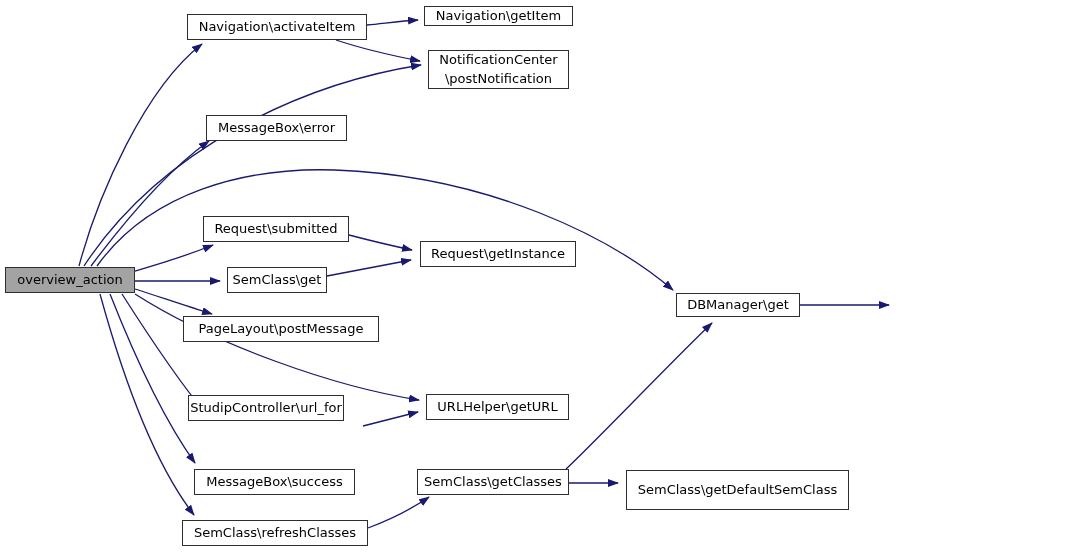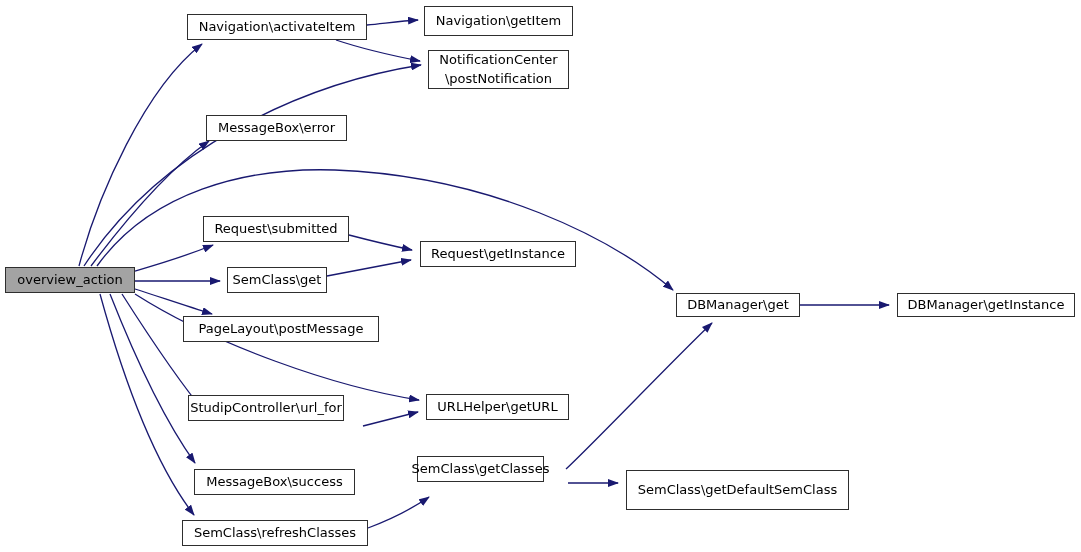--- a/index.html
+++ b/index.html
@@ -73,21 +73,21 @@
       <path marker-end="url(#arrow)" d="M 568,483 L 618,483"></path>
       <path marker-end="url(#arrow)" d="M 566,469 C 592,445 678,355 712,323"></path>
       <path marker-end="url(#arrow)" d="M 800,305 L 889,305"></path>
     </g>
   </svg>
 
   <div class="node highlight" style="left:5px;top:267px;width:130px;height:26px">overview_action</div>
 
   <div class="node" style="left:187px;top:14px;width:180px;height:26px">Navigation\activateItem</div>
 
-  <div class="node" style="left:424px;top:6px;width:149px;height:30px">Navigation\getItem</div>
+  <div class="node" style="left:424px;top:6px;width:149px;height:20px">Navigation\getItem</div>
 
   <div class="node" style="left:428px;top:50px;width:141px;height:39px">NotificationCenter
 \postNotification</div>
 
   <div class="node" style="left:206px;top:115px;width:141px;height:26px">MessageBox\error</div>
 
   <div class="node" style="left:203px;top:216px;width:146px;height:26px">Request\submitted</div>
 
   <div class="node" style="left:227px;top:267px;width:100px;height:26px">SemClass\get</div>
 
@@ -96,21 +96,20 @@
   <div class="node" style="left:183px;top:316px;width:196px;height:26px">PageLayout\postMessage</div>
 
   <div class="node" style="left:426px;top:394px;width:143px;height:26px">URLHelper\getURL</div>
 
   <div class="node" style="left:188px;top:395px;width:156px;height:26px">StudipController\url_for</div>
 
   <div class="node" style="left:194px;top:469px;width:161px;height:26px">MessageBox\success</div>
 
   <div class="node" style="left:182px;top:520px;width:186px;height:26px">SemClass\refreshClasses</div>
 
-  <div class="node" style="left:417px;top:456px;width:127px;height:26px">SemClass\getClasses</div>
+  <div class="node" style="left:417px;top:469px;width:152px;height:26px">SemClass\getClasses</div>
 
   <div class="node" style="left:626px;top:470px;width:223px;height:40px">SemClass\getDefaultSemClass</div>
 
   <div class="node" style="left:676px;top:293px;width:124px;height:24px">DBManager\get</div>
 
-  <div class="node" style="left:897px;top:293px;width:178px;height:24px">DBManager\getInstance</div>
 
 </div>
 
 </body></html>

